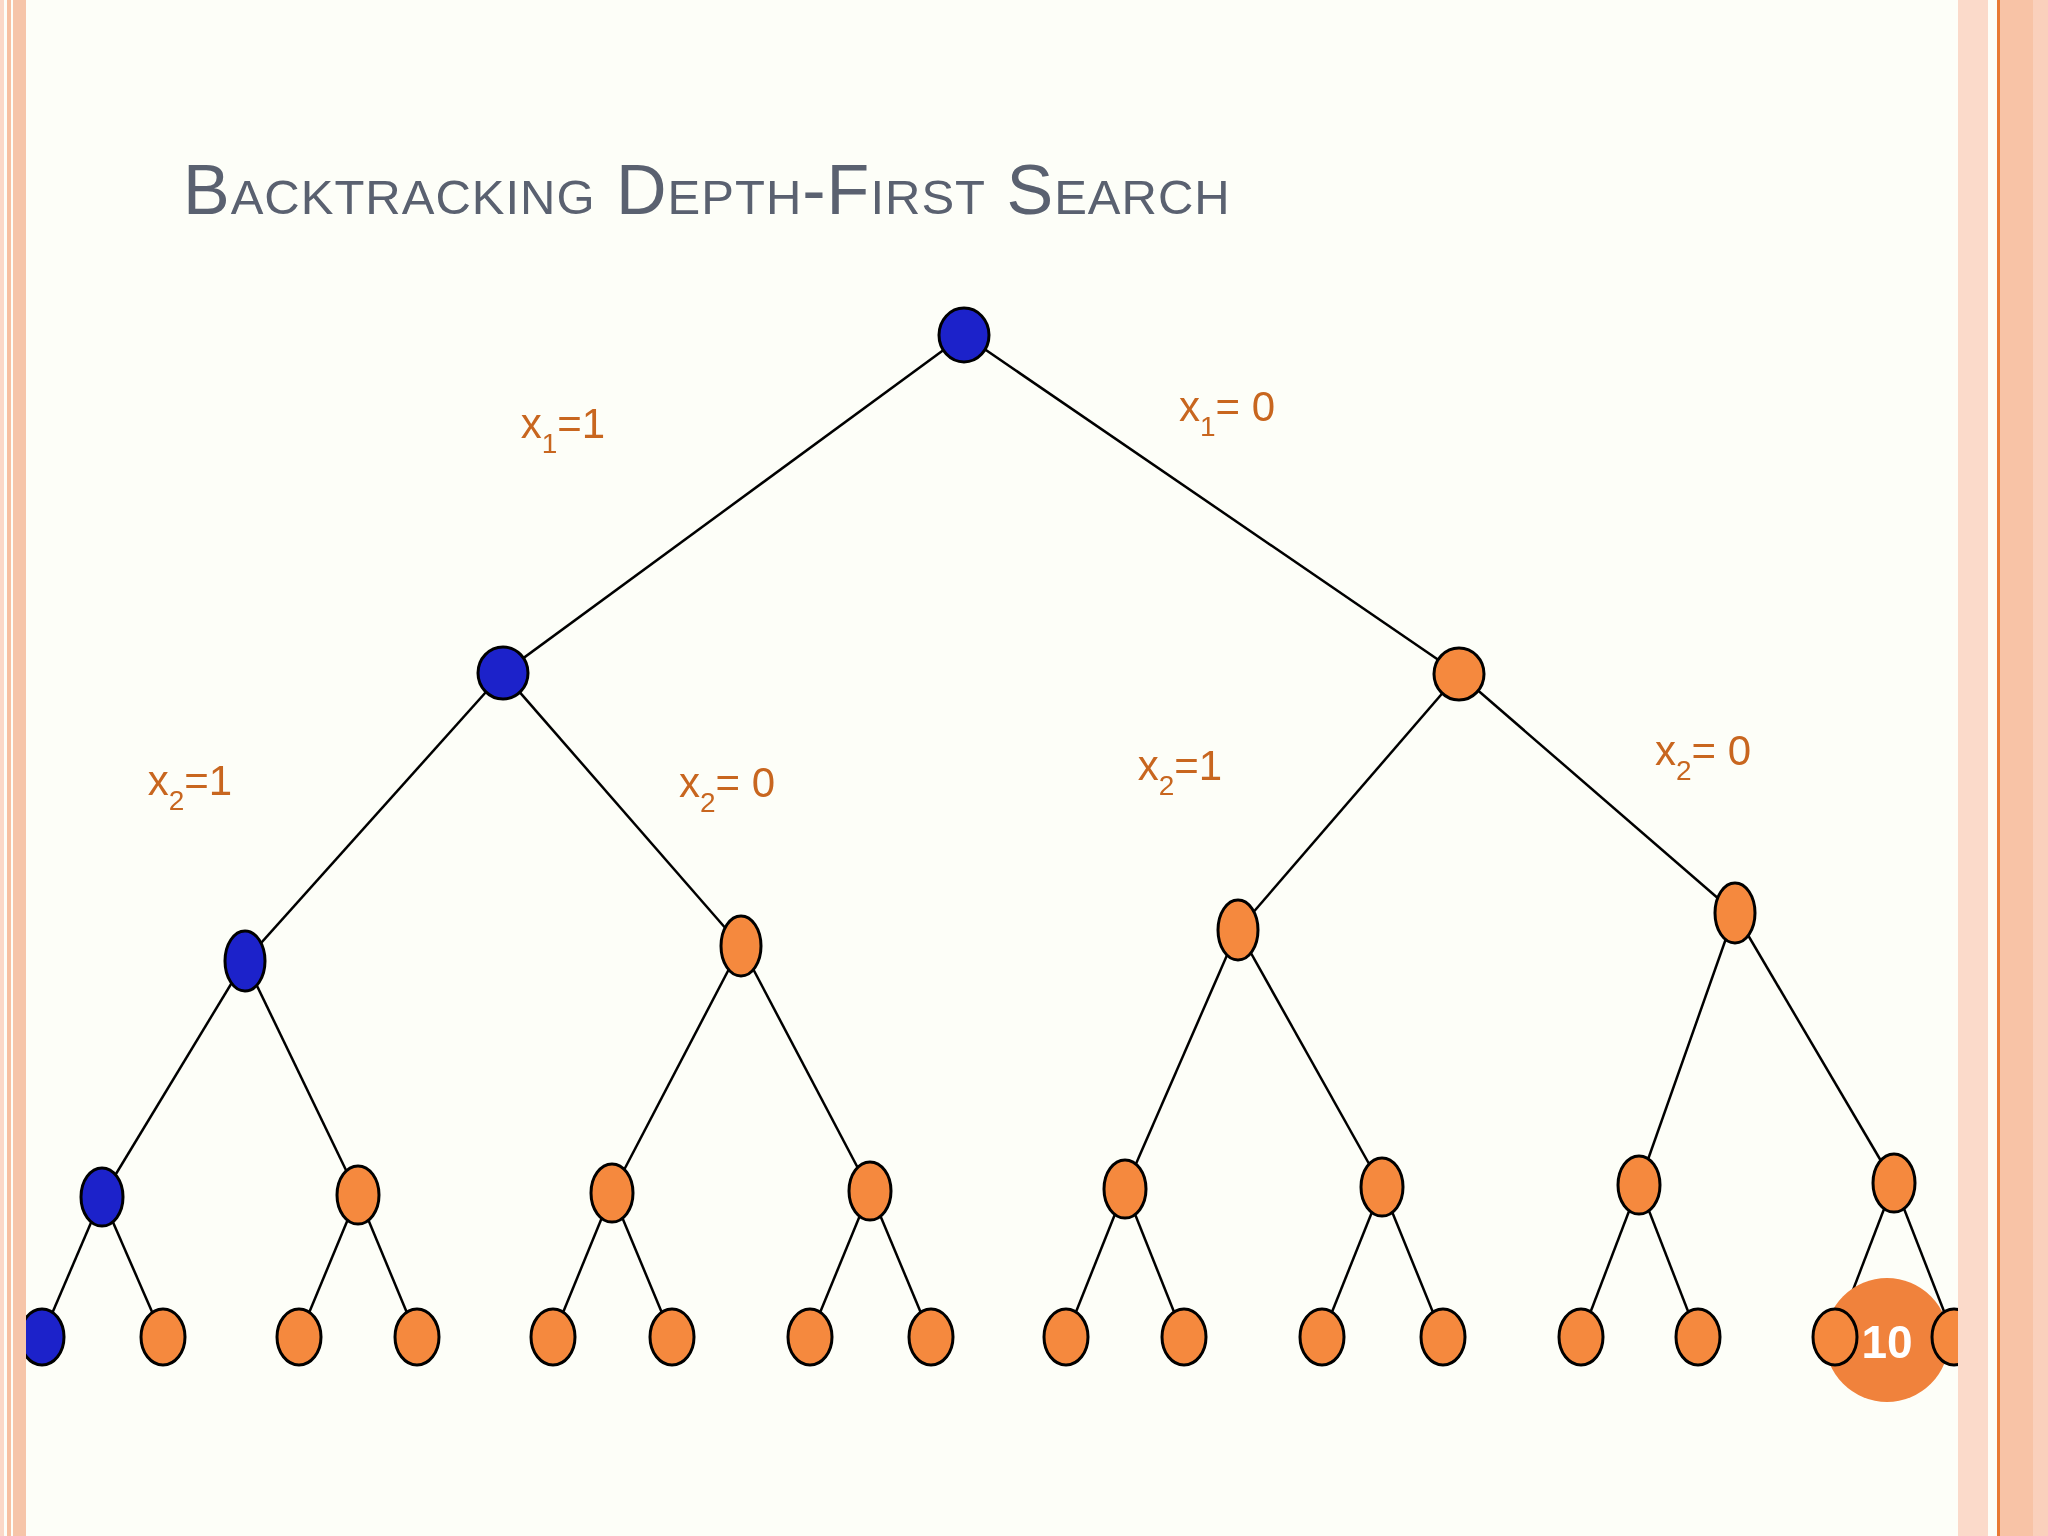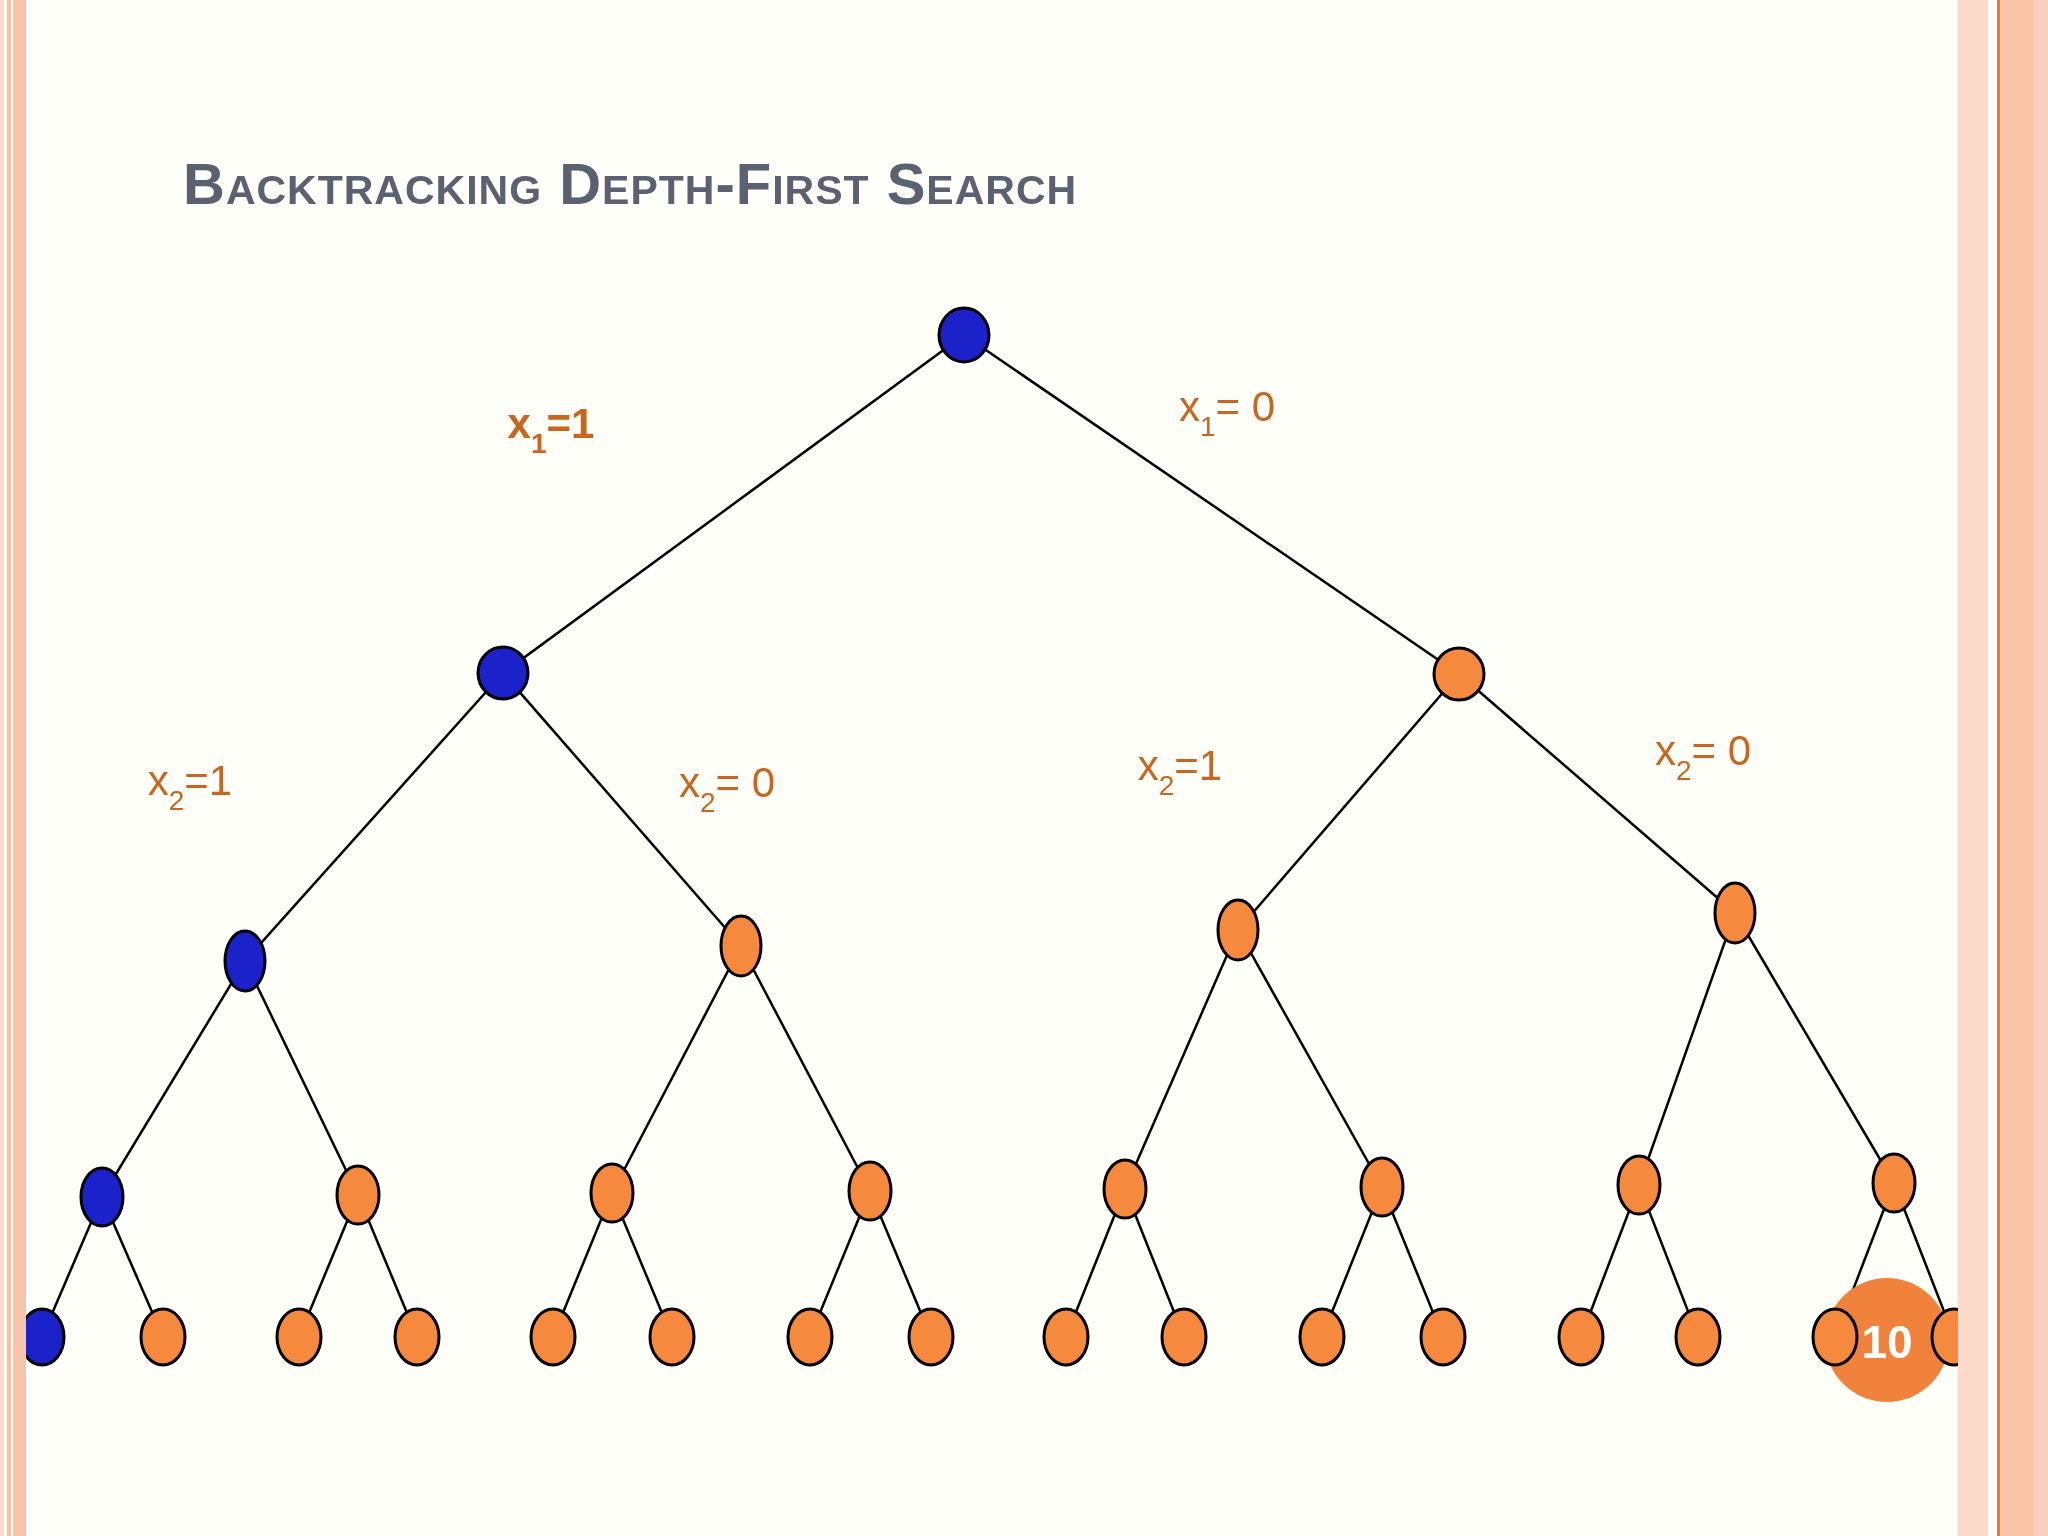--- a/index.html
+++ b/index.html
@@ -6,21 +6,21 @@
   body{
     width:2048px;height:1536px;position:relative;overflow:hidden;
     background:#FDFEF8;
     font-family:"Liberation Sans", sans-serif;
   }
   
   .stripe{position:absolute;top:0;bottom:0;}
   
   #slide-title{
     position:absolute;left:183px;top:150px;
-    font-size:58px;font-weight:700;letter-spacing:1px;
+    font-size:70px;font-weight:400;letter-spacing:1px;
     font-variant:small-caps;
     color:#5A6170;white-space:nowrap;
   }
   
   #tree-svg{position:absolute;left:0;top:0;}
   
   .edge-label{
     position:absolute;transform:translate(-50%,-50%);
     font-size:42px;color:#C8661F;white-space:nowrap;line-height:1;
   }
@@ -95,21 +95,21 @@
       <ellipse cx="1581" cy="1337" rx="22" ry="28" fill="#F5893E" stroke="#000000" stroke-width="3"></ellipse>
       <ellipse cx="1698" cy="1337" rx="22" ry="28" fill="#F5893E" stroke="#000000" stroke-width="3"></ellipse>
       <ellipse cx="1835" cy="1337" rx="22" ry="28" fill="#F5893E" stroke="#000000" stroke-width="3"></ellipse>
       <ellipse cx="1954" cy="1337" rx="22" ry="28" fill="#F5893E" stroke="#000000" stroke-width="3"></ellipse>
       <text x="1887" y="1342" fill="#FFFFFF" font-size="46" font-weight="bold" text-anchor="middle" dominant-baseline="central" font-family="&quot;Liberation Sans&quot;, sans-serif">10</text>
     </svg>
 
   <div id="slide-title">Backtracking Depth-First Search</div>
 
   <div id="labels">
-      <div class="edge-label" style="left: 551px; top: 424px; font-weight: bold;"><span>x</span><sub>1</sub><span>=1</span></div>
+      <div class="edge-label" style="left: 563px; top: 424px;"><span>x</span><sub>1</sub><span>=1</span></div>
       <div class="edge-label" style="left: 1227px; top: 407px;"><span>x</span><sub>1</sub><span>= 0</span></div>
       <div class="edge-label" style="left: 190px; top: 781px;"><span>x</span><sub>2</sub><span>=1</span></div>
       <div class="edge-label" style="left: 727px; top: 783px;"><span>x</span><sub>2</sub><span>= 0</span></div>
       <div class="edge-label" style="left: 1180px; top: 766px;"><span>x</span><sub>2</sub><span>=1</span></div>
       <div class="edge-label" style="left: 1703px; top: 751px;"><span>x</span><sub>2</sub><span>= 0</span></div>
     </div>
 
   <div id="left-border">
       <div class="stripe" style="left: 0px; width: 4px; background: rgb(251, 216, 199);"></div>
       <div class="stripe" style="left: 7px; width: 4px; background: rgb(247, 192, 161);"></div>

